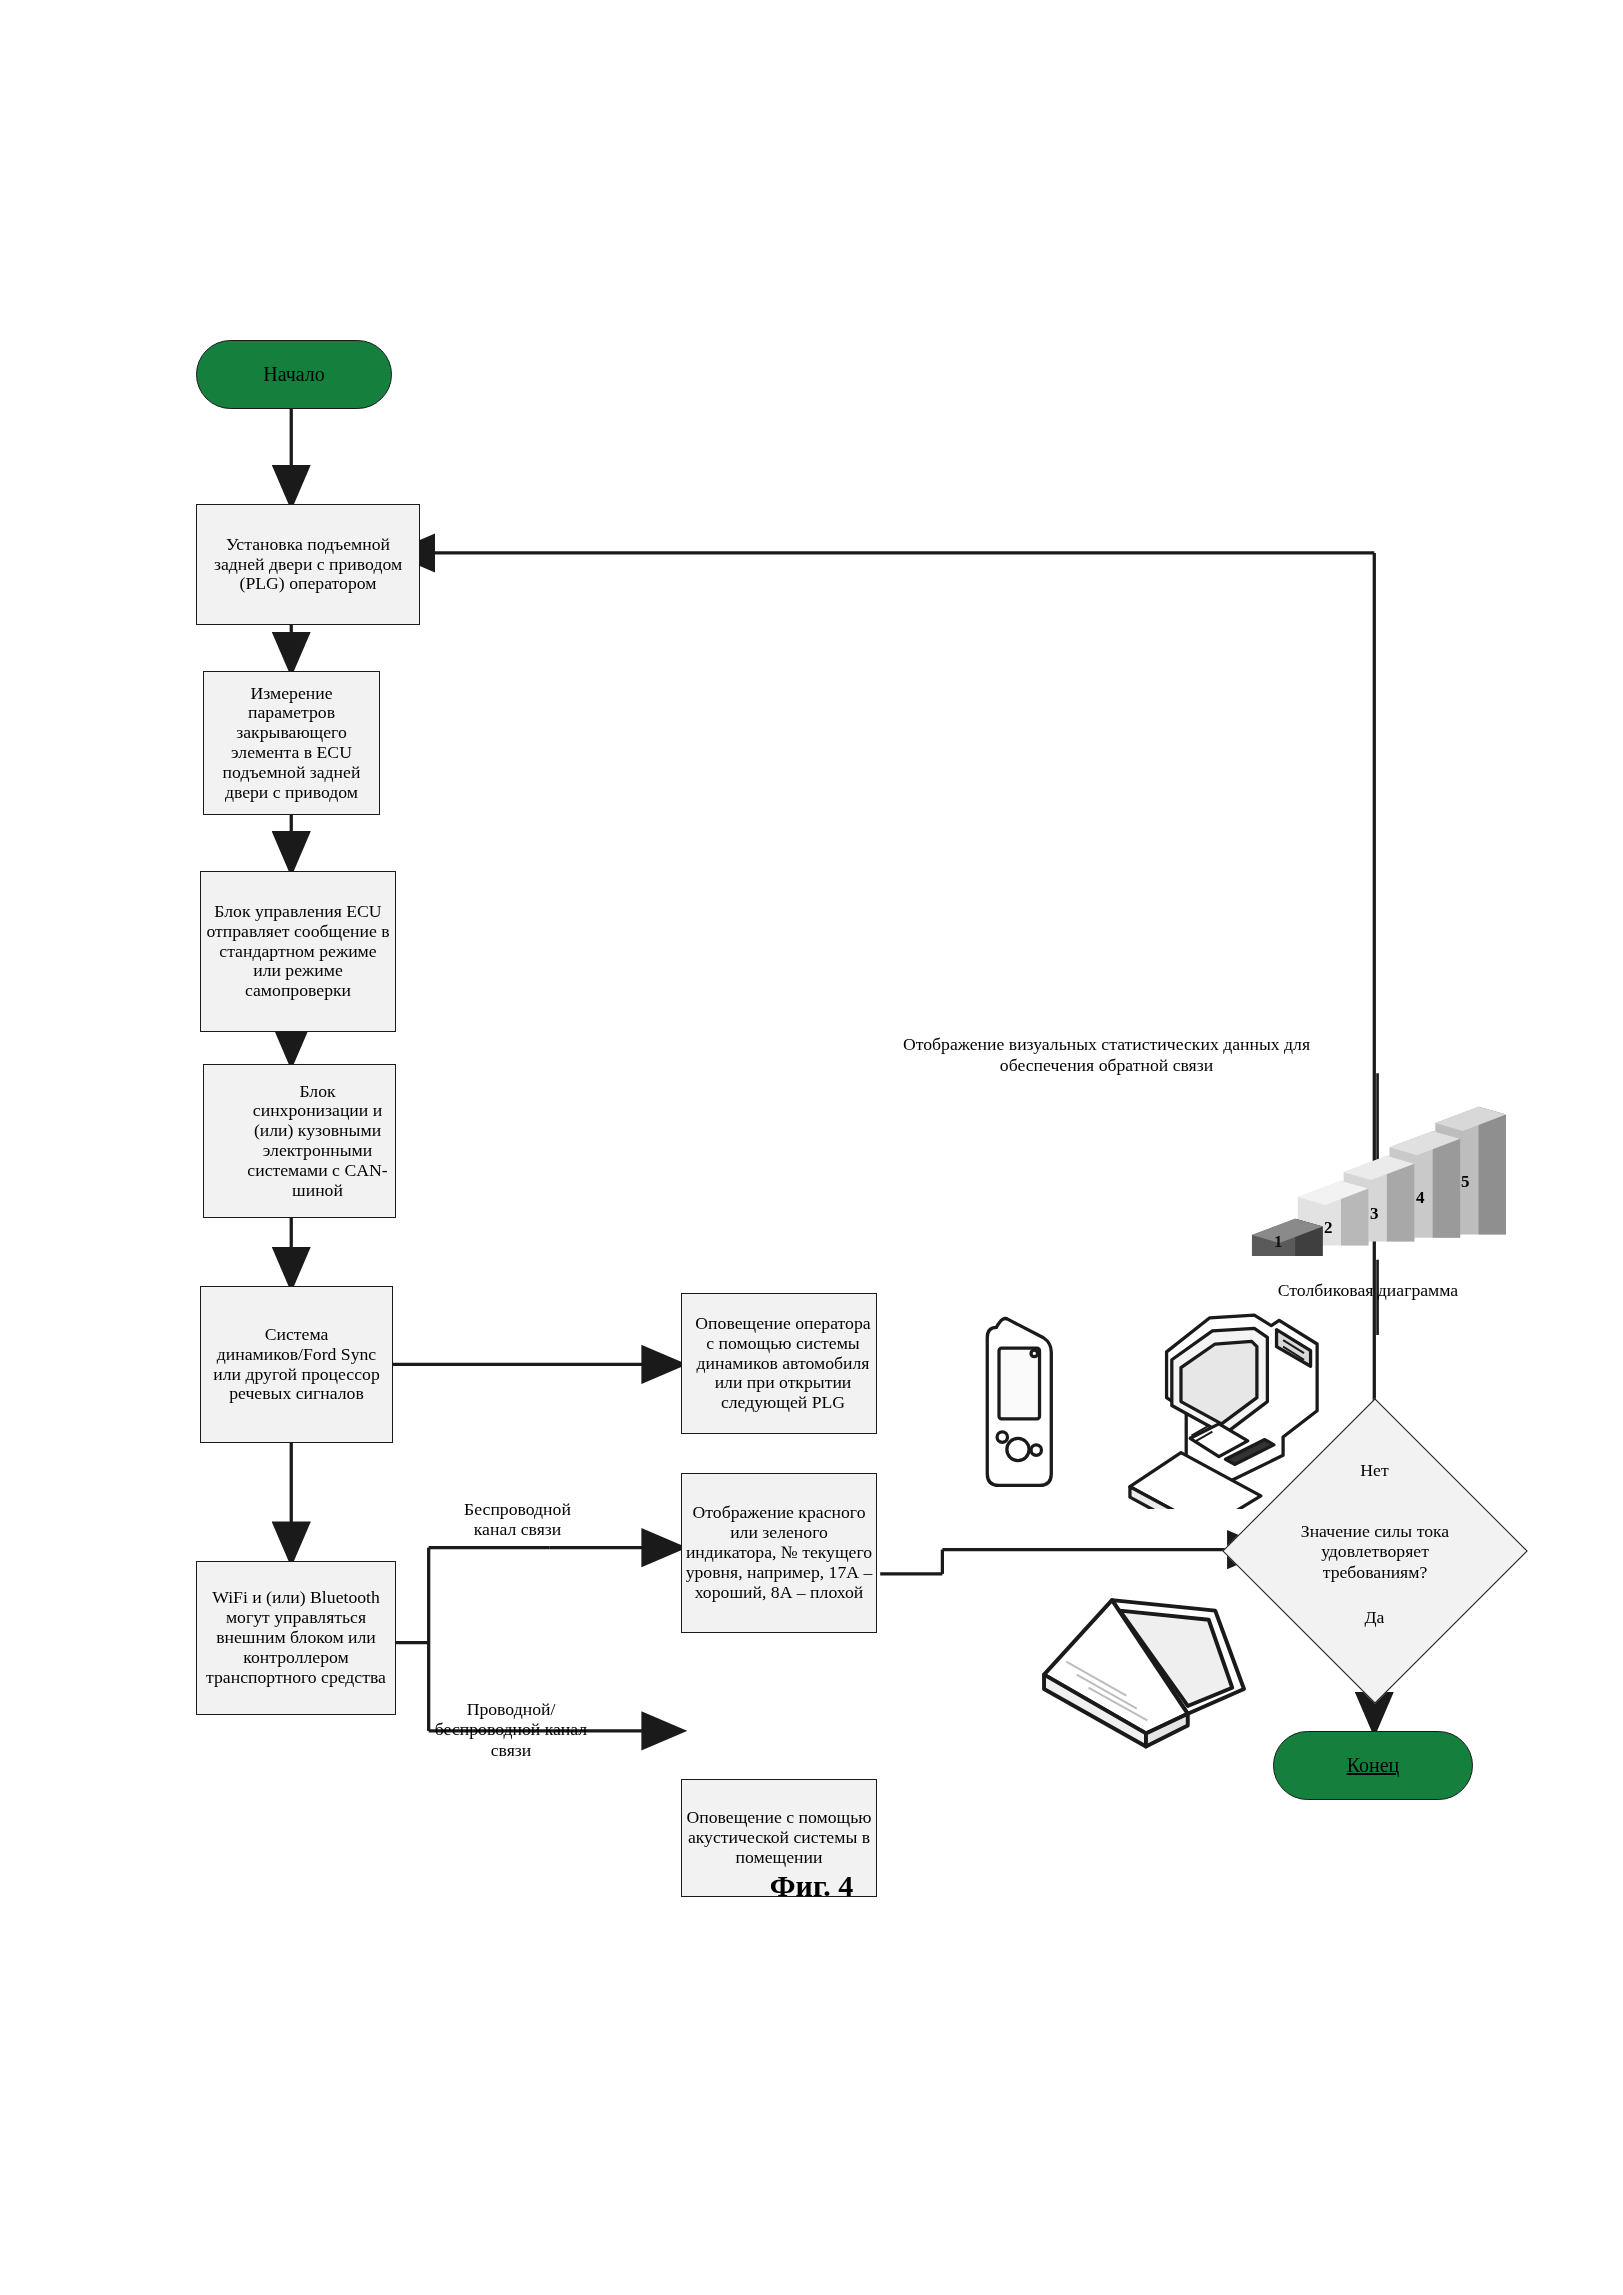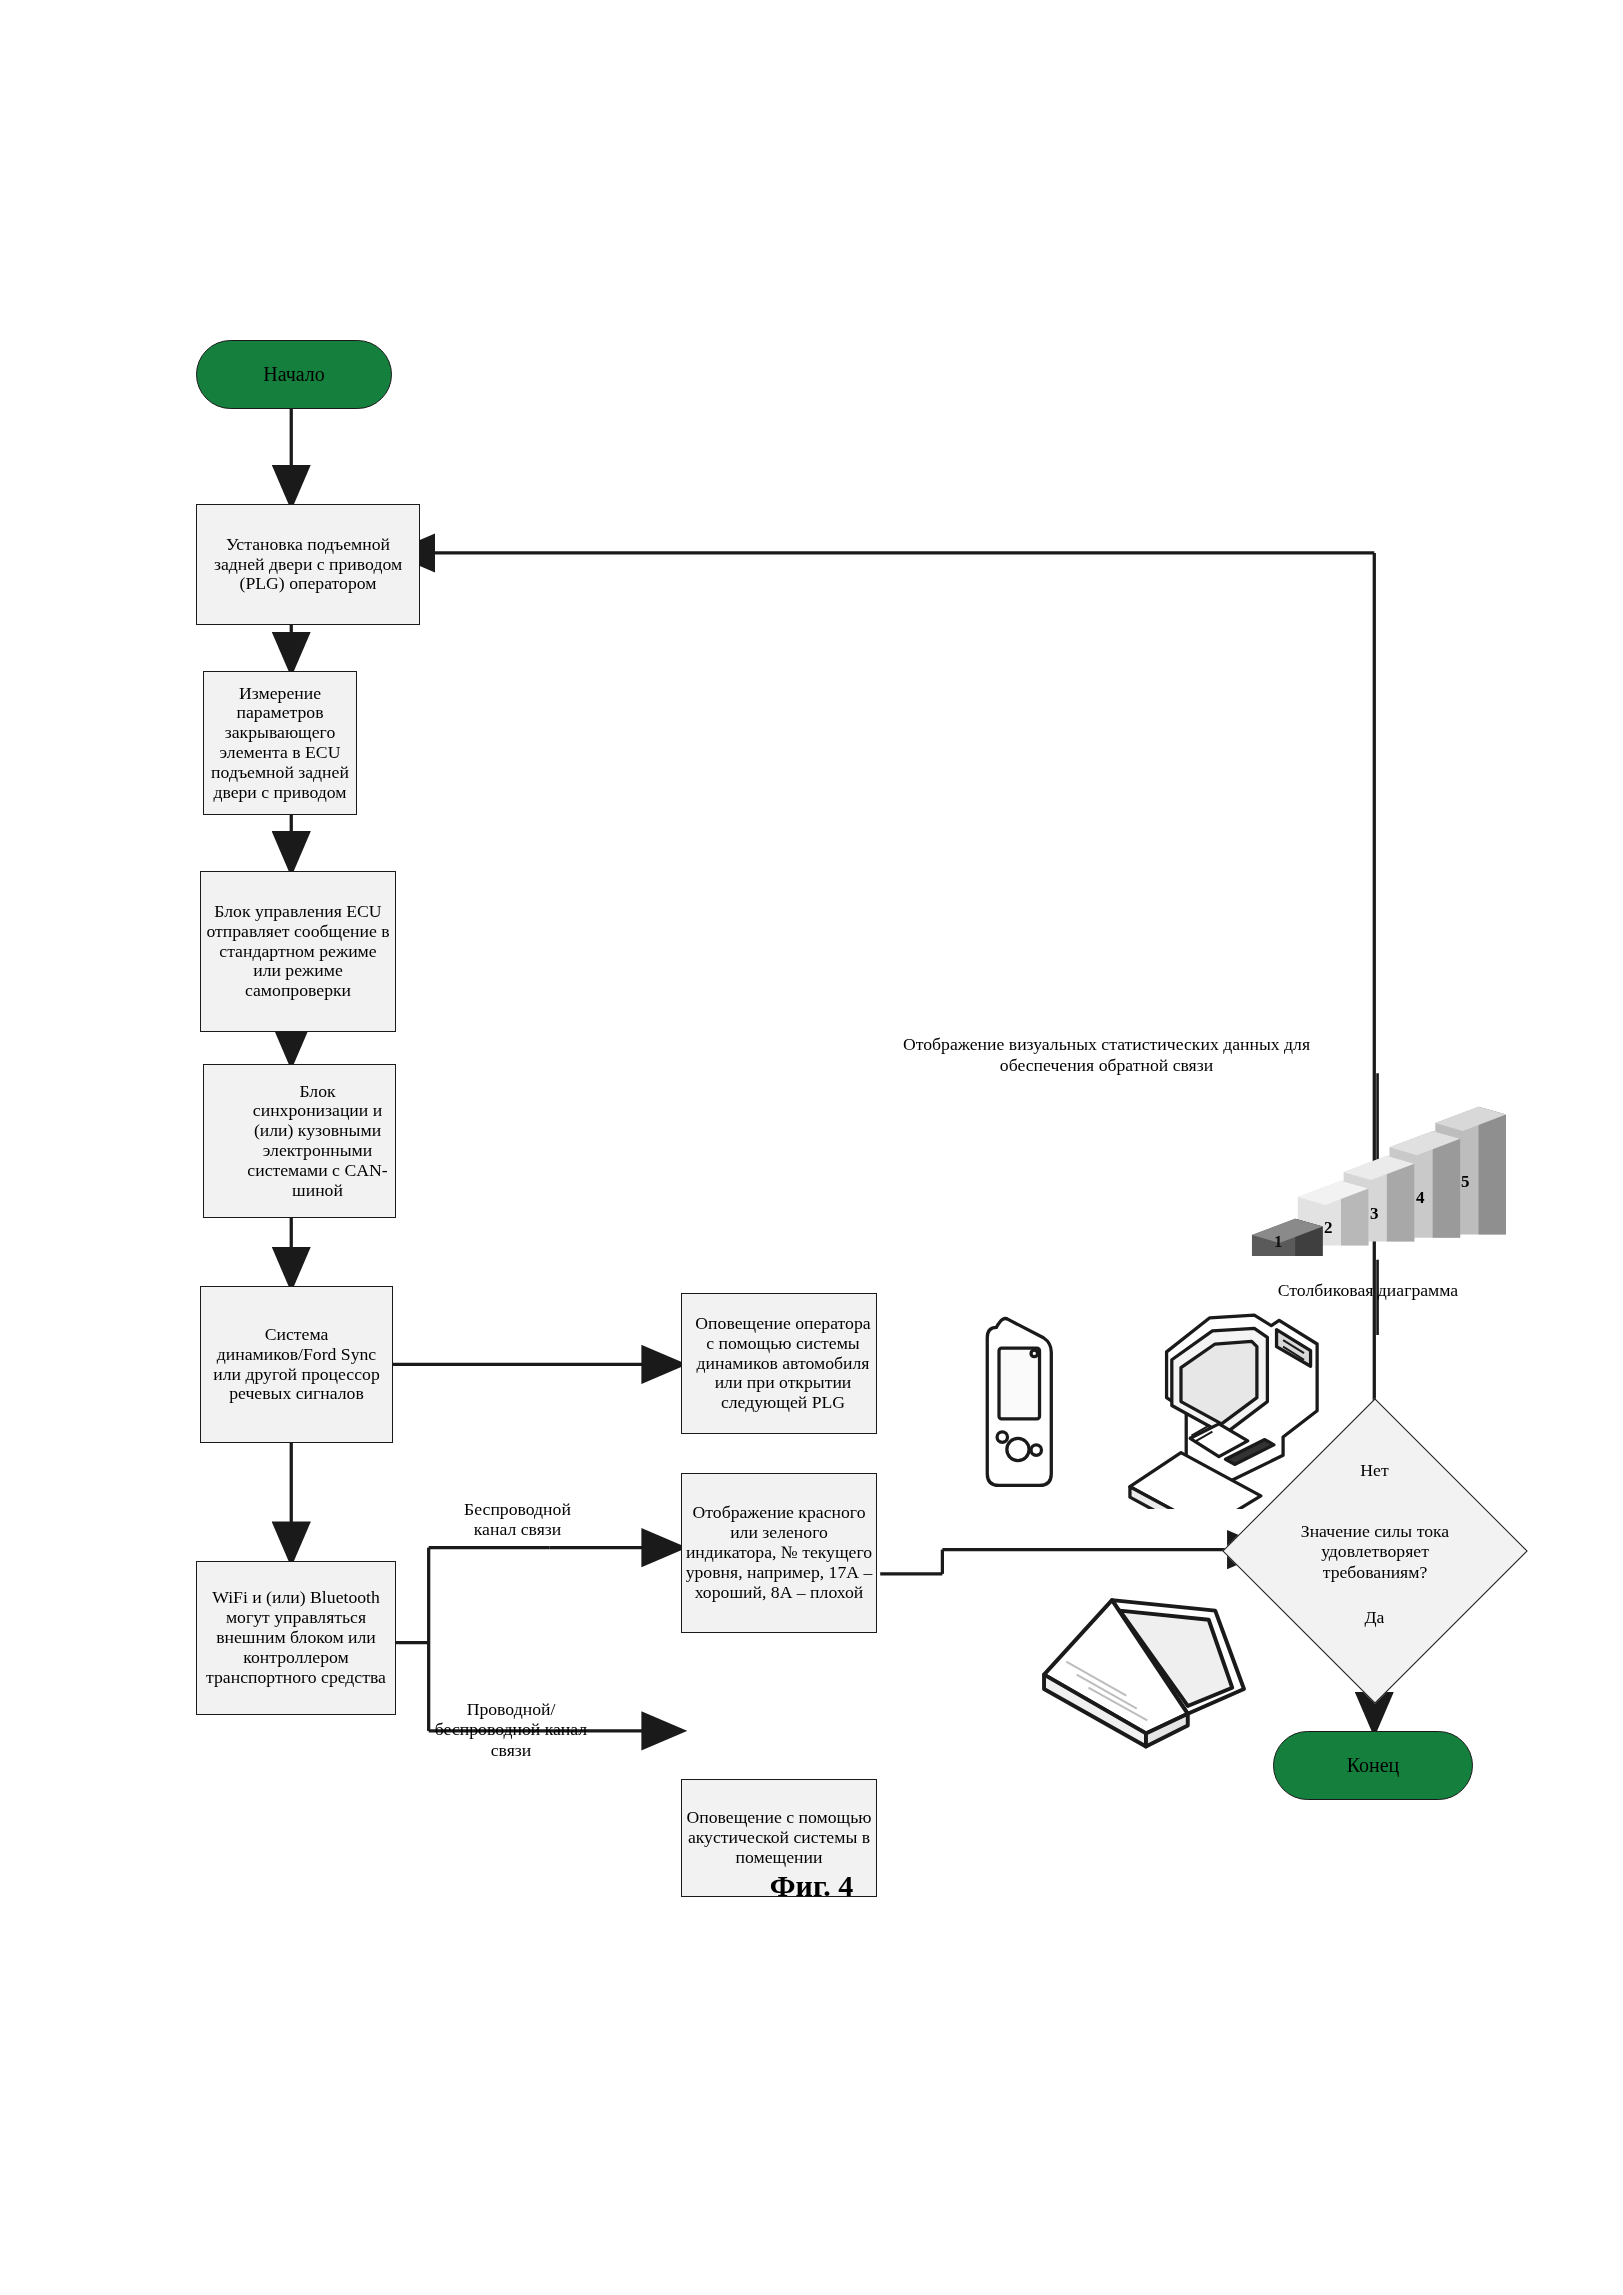--- a/index.html
+++ b/index.html
@@ -85,21 +85,21 @@
   </svg>
 
   <div class="node term" style="left:196px;top:340px;width:196px;height:69px;">
     <span>Начало</span>
   </div>
 
   <div class="node proc" style="left:196px;top:504px;width:224px;height:121px;">
     <span>Установка подъемной задней двери с приводом (PLG) оператором</span>
   </div>
 
-  <div class="node proc" style="left:203px;top:671px;width:154px;height:144px;">
+  <div class="node proc" style="left:203px;top:671px;width:177px;height:144px;">
     <span>Измерение параметров закрывающего элемента в ECU подъемной задней двери с приводом</span>
   </div>
 
   <div class="node proc" style="left:200px;top:871px;width:196px;height:161px;">
     <span>Блок управления ECU отправляет сообщение в стандартном режиме или режиме самопроверки</span>
   </div>
 
   <div class="node proc" style="left:203px;top:1064px;width:193px;height:154px;padding-left:36px;">
     <span>Блок синхронизации и (или) кузовными электронными системами с CAN-шиной</span>
   </div>
@@ -236,21 +236,21 @@
   <div class="diamond-text" style="left:1244px;top:1476px;width:262px;height:151px;">
     <span style="max-width:216px;">Значение силы тока удовлетворяет требованиям?</span>
   </div>
   <div class="edge-label" style="left:1335px;top:1460px;width:79px;">
     <span>Нет</span>
   </div>
   <div class="edge-label" style="left:1335px;top:1607px;width:79px;">
     <span>Да</span>
   </div>
 
-  <div class="node term" style="left:1273px;top:1731px;width:200px;height:69px;">
+  <div class="node term" style="left:1273px;top:1731px;width:200px;height:69px;text-decoration:underline;">
     <span>Конец</span>
   </div>
 
   <div class="fig-caption" style="left:0;top:1869px;">
     <span>Фиг. 4</span>
   </div>
 
 </div>
 
 

